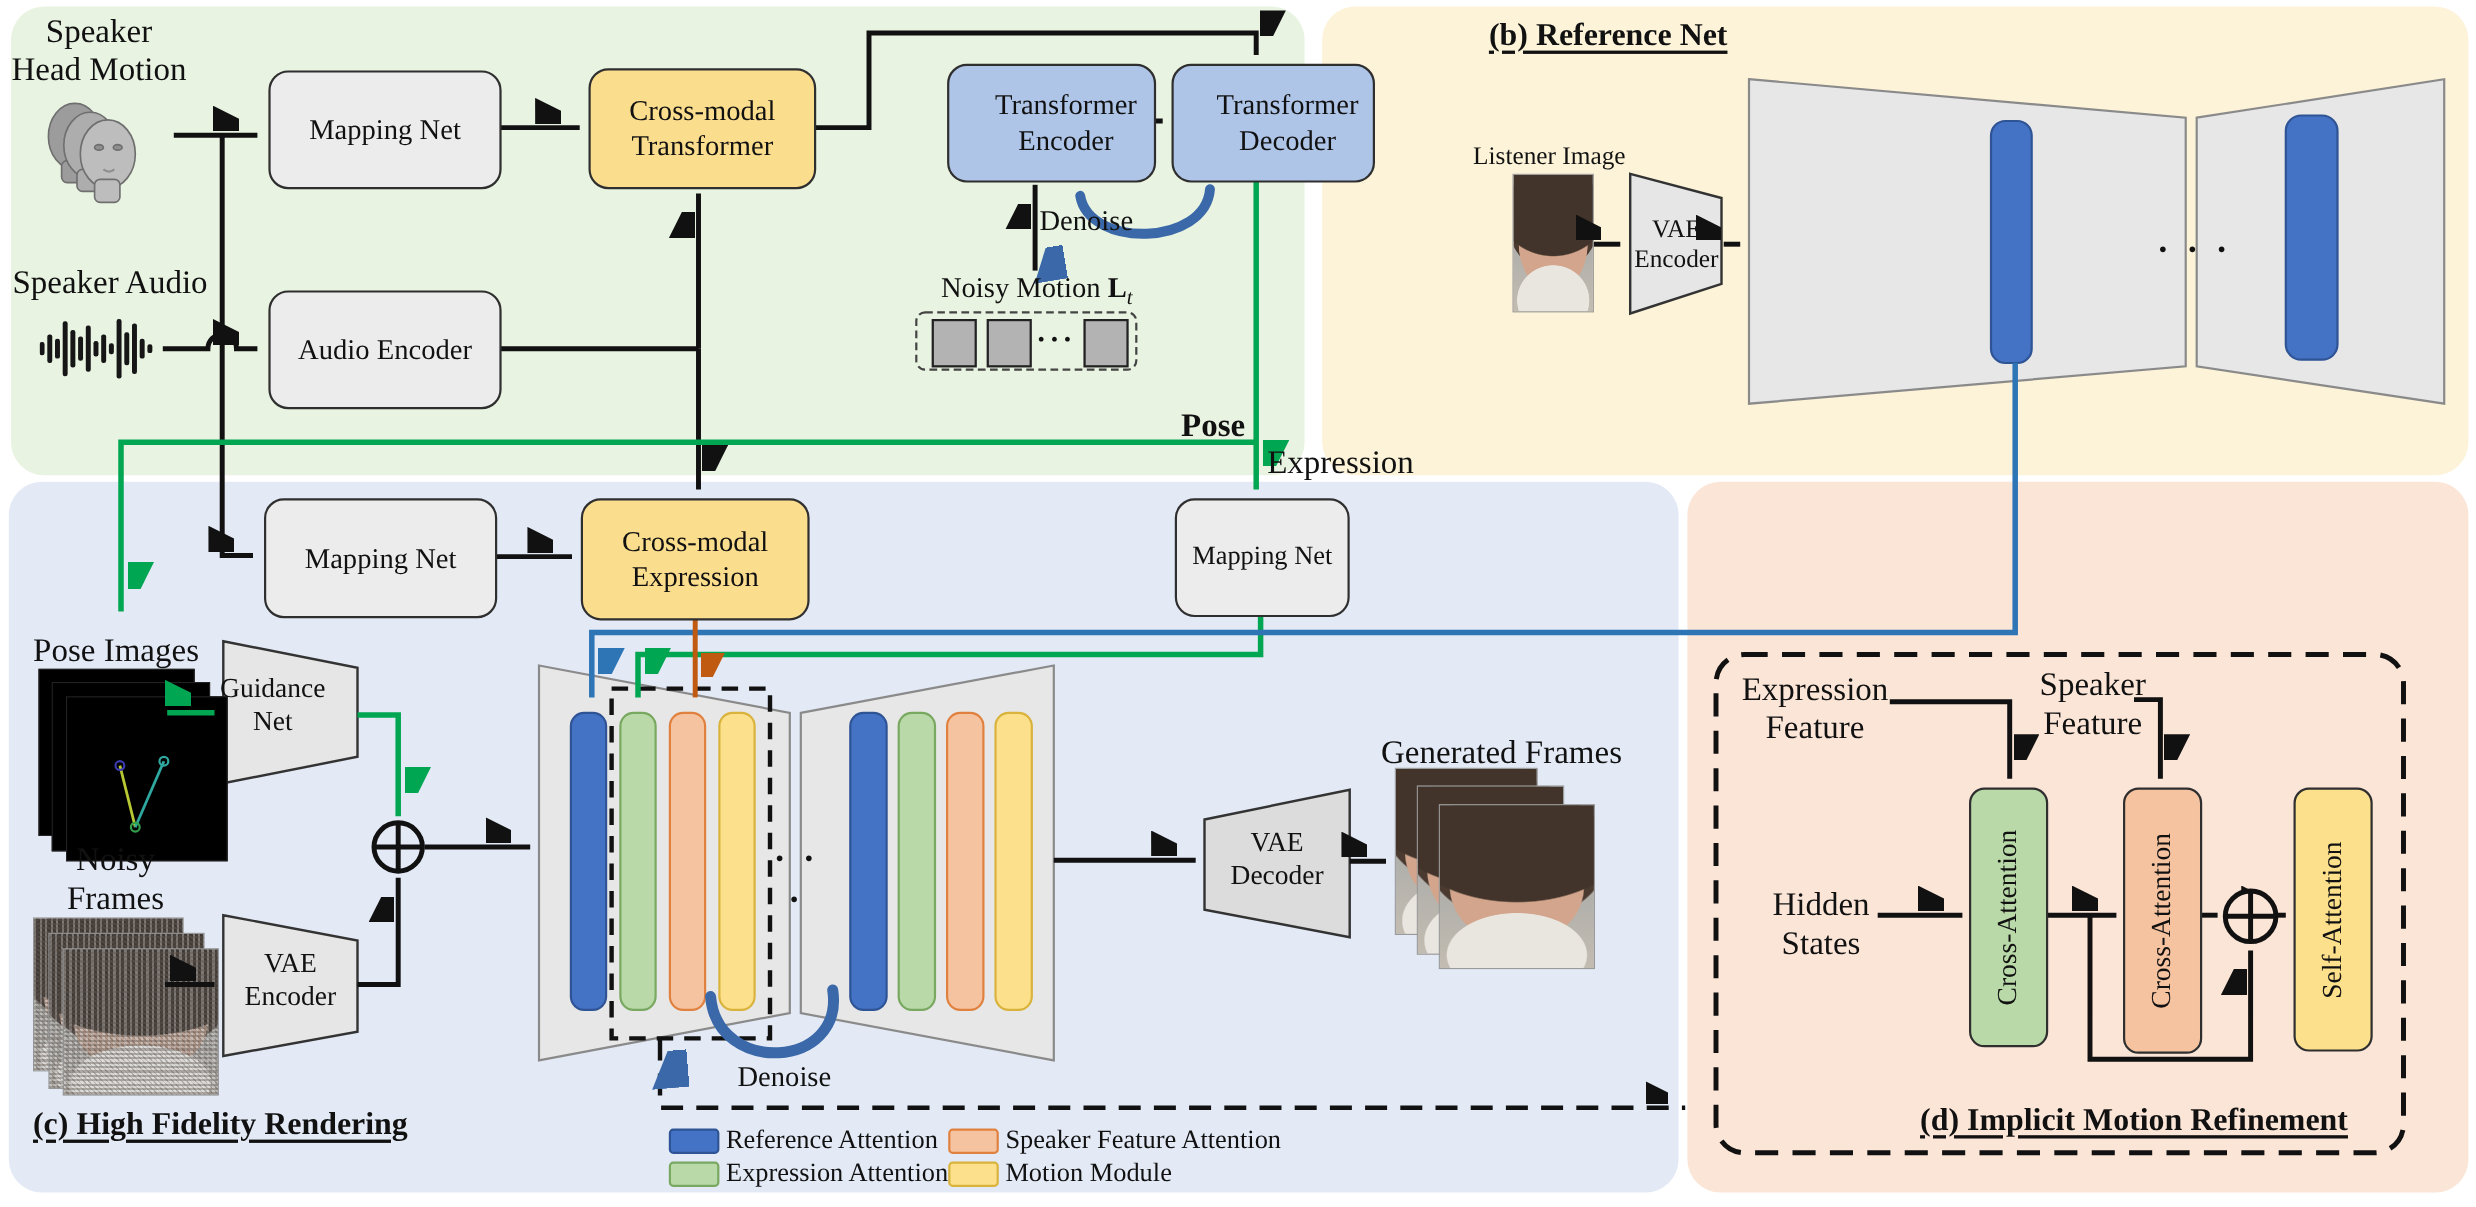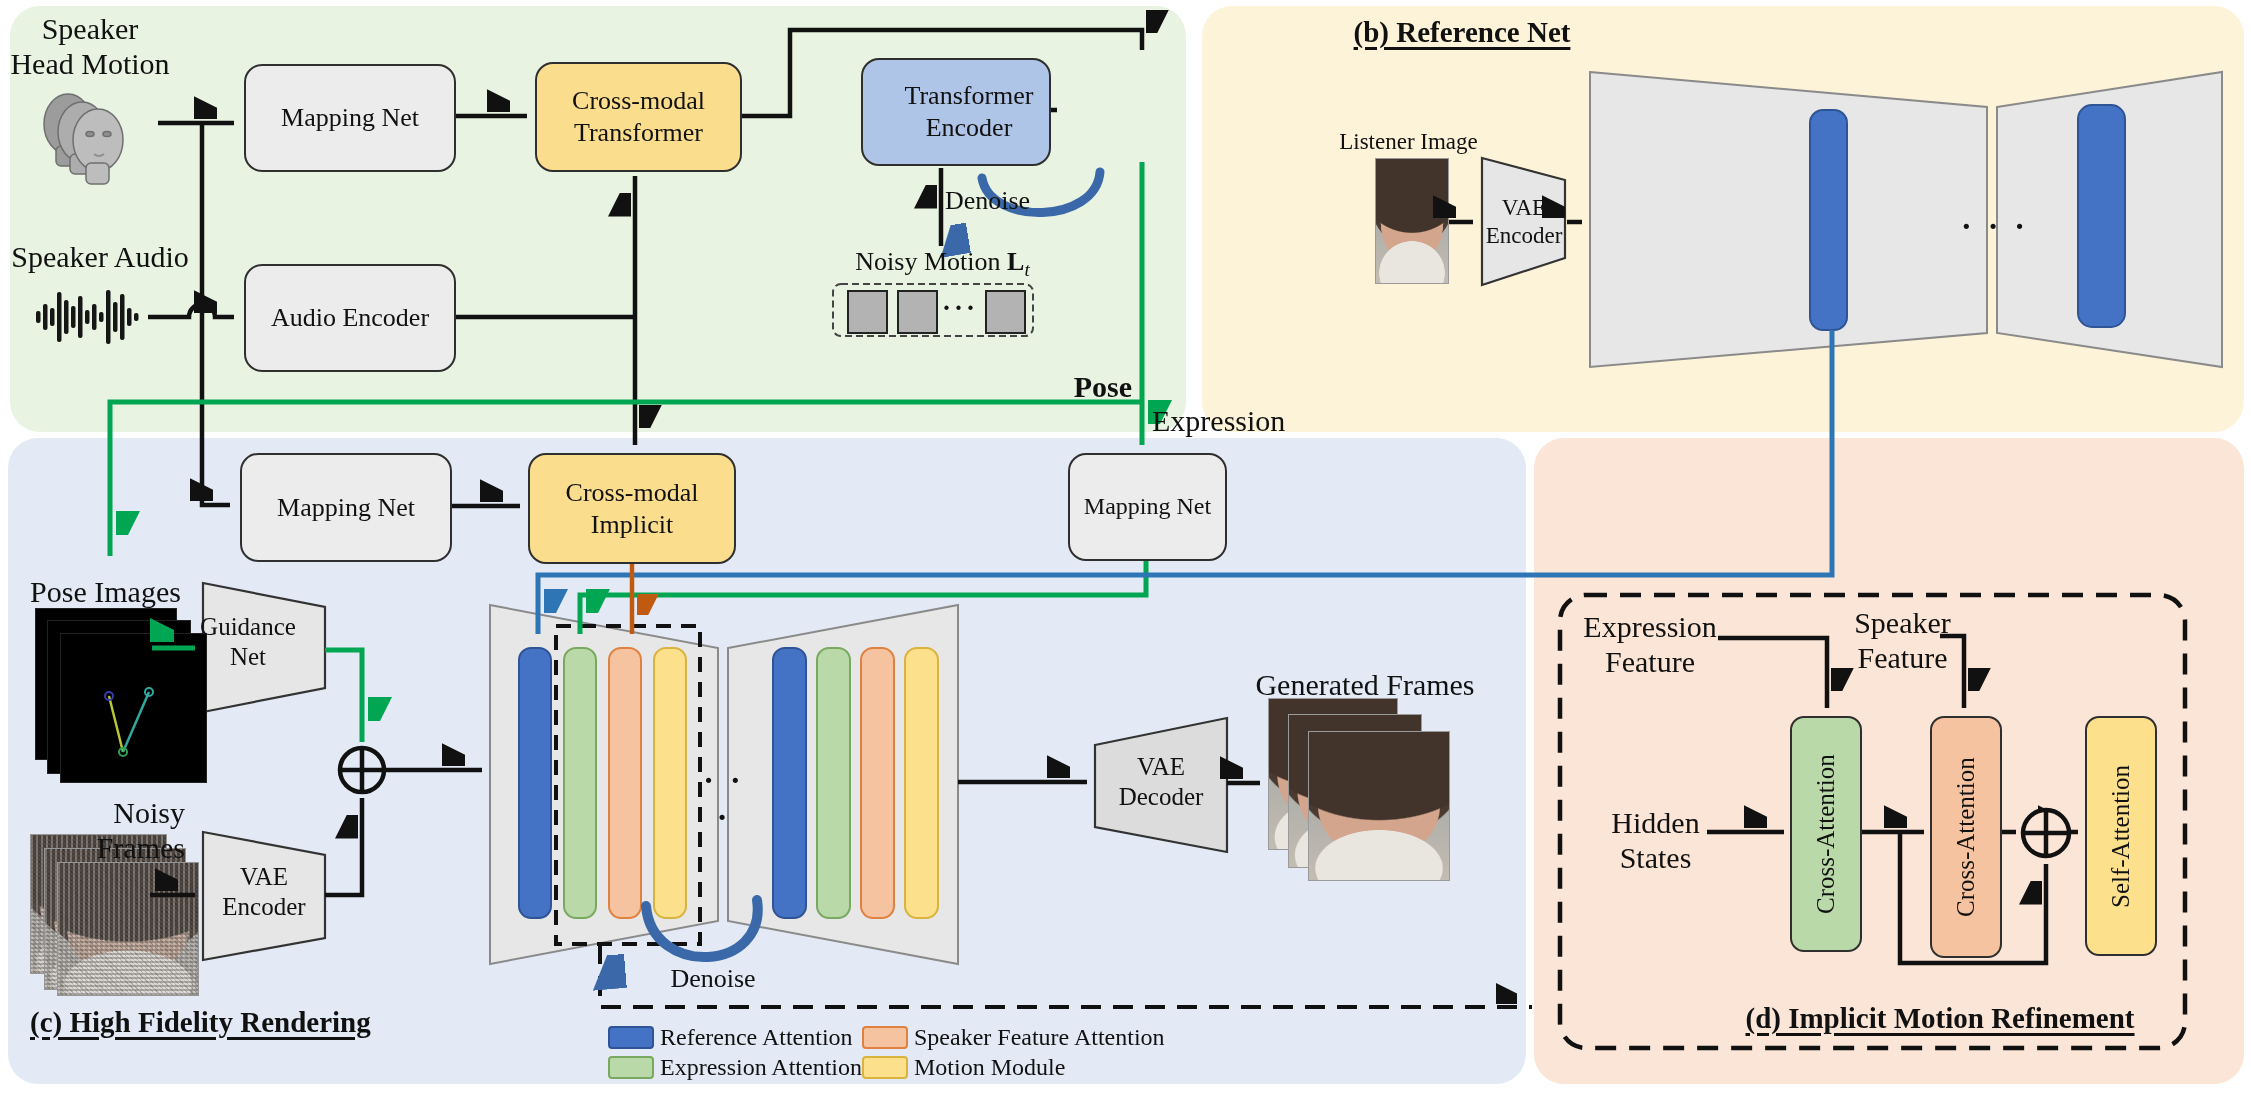--- a/index.html
+++ b/index.html
@@ -215,20 +215,23 @@
     </div>
   <div class="box yellow" style="left:535px;top:62px;width:203px;height:106px;">
       <span style="width:160px;">Cross-modal Transformer</span>
     </div>
   <div class="box gray" style="left:244px;top:264px;width:208px;height:104px;">
       <span>Audio Encoder</span>
     </div>
   <div class="box bluebox" style="left:861px;top:58px;width:160px;height:104px;">
       <span style="width:150px;">Transformer Encoder</span>
     </div>
+  <div class="box bluebox" style="left:1065px;top:58px;width:155px;height:104px;">
+      <span style="width:148px;">Transformer Decoder</span>
+    </div>
 
   <div class="lbl" style="left:920px;top:186px;width:135px;font-size:26px;">Denoise</div>
 
   <div class="lbl" style="left:800px;top:247px;width:285px;font-size:26px;white-space:nowrap;">
     <span>Noisy Motion </span><b>L</b><sub style="font-style:italic;font-size:19px;">t</sub>
   </div>
   <div class="sq" style="left:847px;top:290px;width:37px;height:40px;"></div>
   <div class="sq" style="left:897px;top:290px;width:37px;height:40px;"></div>
   <div class="mdots" style="left:942px;top:293px;z-index:7;">···</div>
   <div class="sq" style="left:985px;top:290px;width:37px;height:40px;"></div>
@@ -241,21 +244,21 @@
   <div class="portrait" style="left:1375px;top:158px;width:72px;height:124px;"></div>
   <div class="trapstxt" style="left:1481px;top:194px;width:86px;font-size:23px;">VAE Encoder</div>
   <div class="dots" style="left:1958px;top:208px;width:74px;">· · ·</div>
 
   <div class="title" style="left:30px;top:1006px;width:330px;">(c) High Fidelity Rendering</div>
 
   <div class="box gray" style="left:240px;top:453px;width:208px;height:105px;">
       <span>Mapping Net</span>
     </div>
   <div class="box yellow" style="left:528px;top:453px;width:204px;height:107px;">
-      <span style="width:160px;">Cross-modal Implicit</span>
+      <span style="width:160px;">Cross-modal Expression</span>
     </div>
   <div class="box gray" style="left:1068px;top:453px;width:155px;height:104px;font-size:24px;">
       <span>Mapping Net</span>
     </div>
 
   <div class="lbl" style="left:28px;top:575px;width:155px;">Pose Images</div>
 
   <div class="poseimg" style="left:35px;top:608px;width:140px;height:150px;"></div>
   <div class="poseimg" style="left:47px;top:620px;width:142px;height:152px;"></div>
   <div class="poseimg" style="left:60px;top:633px;width:145px;height:148px;">
@@ -263,21 +266,21 @@
       <line x1="62" y1="118" x2="48" y2="62" stroke="#b7c832" stroke-width="2.5"></line>
       <line x1="62" y1="118" x2="88" y2="58" stroke="#2fa9a0" stroke-width="2.5"></line>
       <circle cx="48" cy="62" r="4" fill="none" stroke="#3b3bb0" stroke-width="2"></circle>
       <circle cx="88" cy="58" r="4" fill="none" stroke="#2fa9a0" stroke-width="2"></circle>
       <circle cx="62" cy="118" r="4" fill="none" stroke="#31a04a" stroke-width="2"></circle>
     </svg>
   </div>
 
   <div class="trapstxt" style="left:192px;top:612px;width:112px;">Guidance Net</div>
 
-  <div class="lbl" style="left:25px;top:796px;width:160px;text-align:right;">Noisy Frames</div>
+  <div class="lbl" style="left:25px;top:765px;width:160px;">Noisy Frames</div>
 
   <div class="portrait noisy" style="left:30px;top:834px;width:135px;height:138px;"></div>
   <div class="portrait noisy" style="left:44px;top:848px;width:140px;height:140px;"></div>
   <div class="portrait noisy" style="left:57px;top:862px;width:140px;height:132px;"></div>
 
   <div class="trapstxt" style="left:210px;top:862px;width:108px;">VAE Encoder</div>
 
   <div class="dots" style="left:692px;top:762px;width:64px;">· · ·</div>
   <div class="lbl" style="left:648px;top:964px;width:130px;font-size:26px;">Denoise</div>
 

